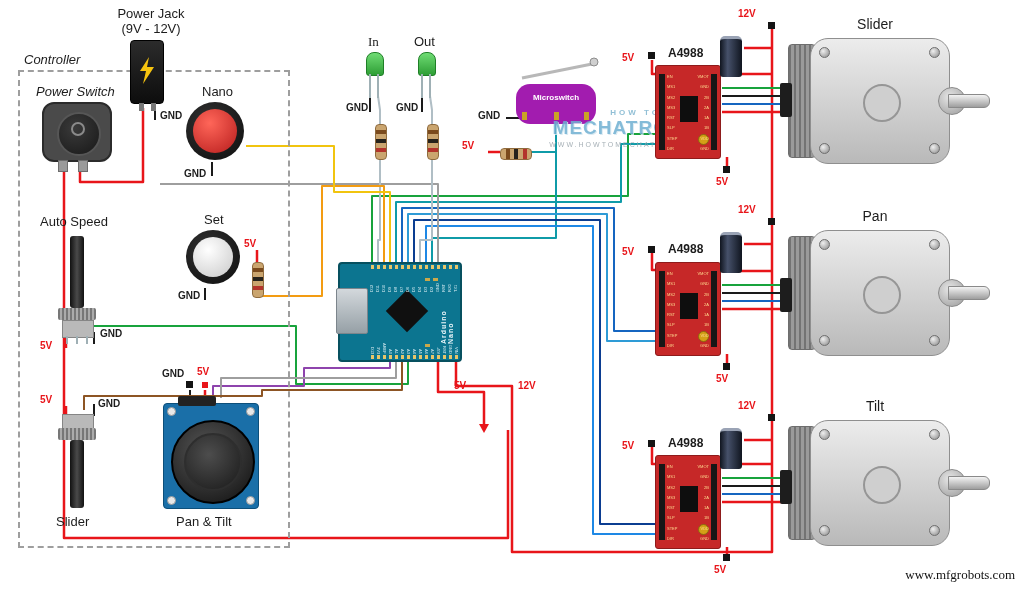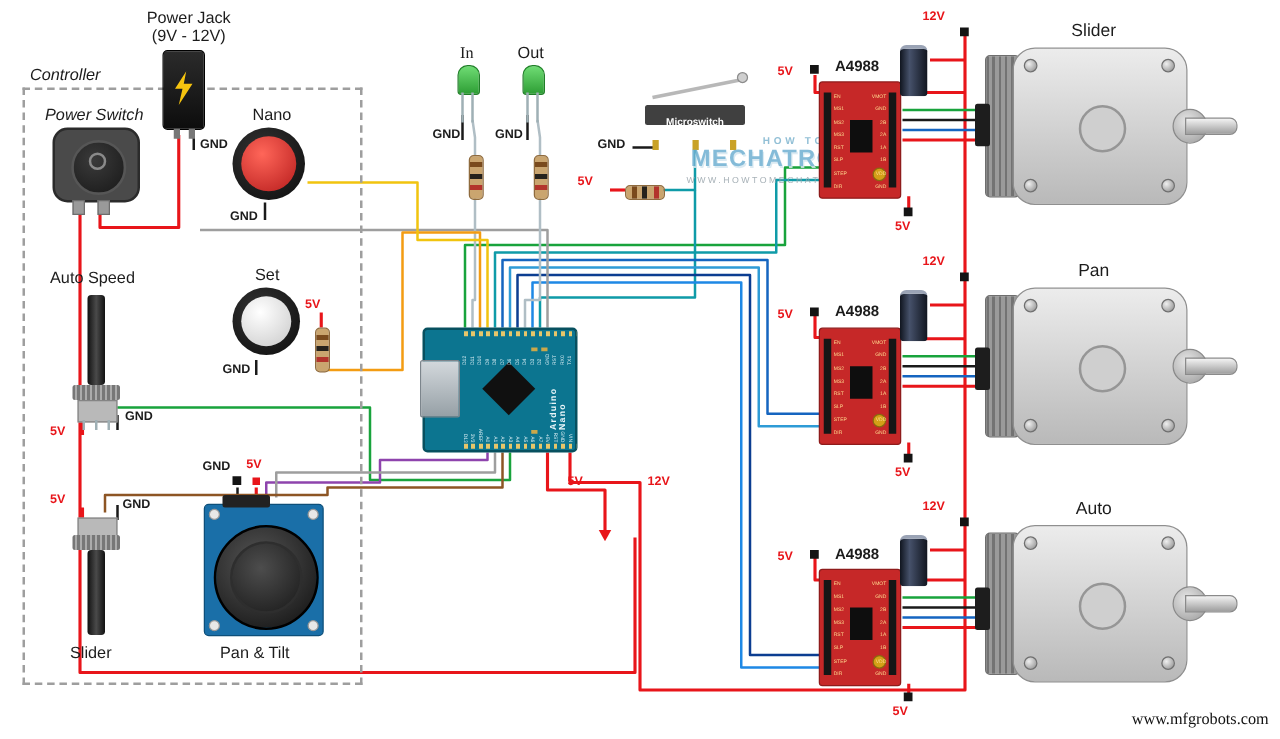--- a/index.html
+++ b/index.html
@@ -213,21 +213,21 @@
   <div class="leg" style="left:369px;top:74px;"></div>
   <div class="leg" style="left:377px;top:74px;"></div>
   <div class="abs" style="left:418px;top:52px;width:16px;height:22px;background:linear-gradient(180deg,#6fdc74,#2e9e35);border:1px solid #1f7f27;border-radius:8px 8px 3px 3px;"></div>
   <div class="leg" style="left:421px;top:74px;"></div>
   <div class="leg" style="left:429px;top:74px;"></div>
   <div class="lbl-sm" style="left:346px;top:102px;">GND</div>
   <div class="lbl-sm" style="left:396px;top:102px;">GND</div>
   <div class="res-v" style="left:375px;top:124px;"></div>
   <div class="res-v" style="left:427px;top:124px;"></div>
 
-  <div class="abs" style="left:516px;top:84px;width:80px;height:16px;background:#404040;border-radius:2px;">
+  <div class="abs" style="left:516px;top:84px;width:80px;height:40px;background:#a21caf;border-radius:14px;">
     <div style="color:#fff;font-size:8px;font-weight:bold;text-align:center;line-height:28px;">Microswitch</div>
     <div class="abs" style="left:6px;top:28px;width:5px;height:8px;background:#c9a227;"></div>
     <div class="abs" style="left:38px;top:28px;width:5px;height:8px;background:#c9a227;"></div>
     <div class="abs" style="left:68px;top:28px;width:5px;height:8px;background:#c9a227;"></div>
   </div>
   <div class="lbl-sm" style="left:478px;top:110px;">GND</div>
   <div class="res-h" style="left:500px;top:148px;"></div>
   <div class="lbl-sm red-t" style="left:462px;top:140px;">5V</div>
 
   <div class="abs ctr" style="left:548px;top:108px;width:175px;opacity:.85;">
@@ -415,21 +415,21 @@
       <div class="screw" style="left:118px;top:8px;"></div>
       <div class="screw" style="left:8px;top:104px;"></div>
       <div class="screw" style="left:118px;top:104px;"></div>
       <div class="abs" style="left:52px;top:45px;width:34px;height:34px;border-radius:50%;background:#cfcfcf;border:2px solid #969696;"></div>
     </div>
     <div class="abs" style="left:150px;top:49px;width:26px;height:26px;border-radius:50%;background:radial-gradient(circle at 40% 35%,#e6e6e6,#9a9a9a);border:1px solid #8a8a8a;"></div>
     <div class="abs" style="left:160px;top:56px;width:40px;height:12px;background:linear-gradient(180deg,#f3f3f3,#9e9e9e);border:1px solid #8a8a8a;border-radius:0 6px 6px 0;"></div>
   </div>
   <div class="abs" style="left:780px;top:278px;width:12px;height:34px;background:#1d1d1d;border-radius:2px;"></div>
 
-  <div class="lbl ctr" style="left:815px;top:398px;width:120px;font-size:14px;">Auto</div>
+  <div class="lbl ctr" style="left:815px;top:398px;width:120px;font-size:14px;">Tilt</div>
   <div class="abs" style="left:788px;top:420px;width:200px;height:124px;">
     <div class="ridge"></div>
     <div class="motor-body">
       <div class="screw" style="left:8px;top:8px;"></div>
       <div class="screw" style="left:118px;top:8px;"></div>
       <div class="screw" style="left:8px;top:104px;"></div>
       <div class="screw" style="left:118px;top:104px;"></div>
       <div class="abs" style="left:52px;top:45px;width:34px;height:34px;border-radius:50%;background:#cfcfcf;border:2px solid #969696;"></div>
     </div>
     <div class="abs" style="left:150px;top:49px;width:26px;height:26px;border-radius:50%;background:radial-gradient(circle at 40% 35%,#e6e6e6,#9a9a9a);border:1px solid #8a8a8a;"></div>

